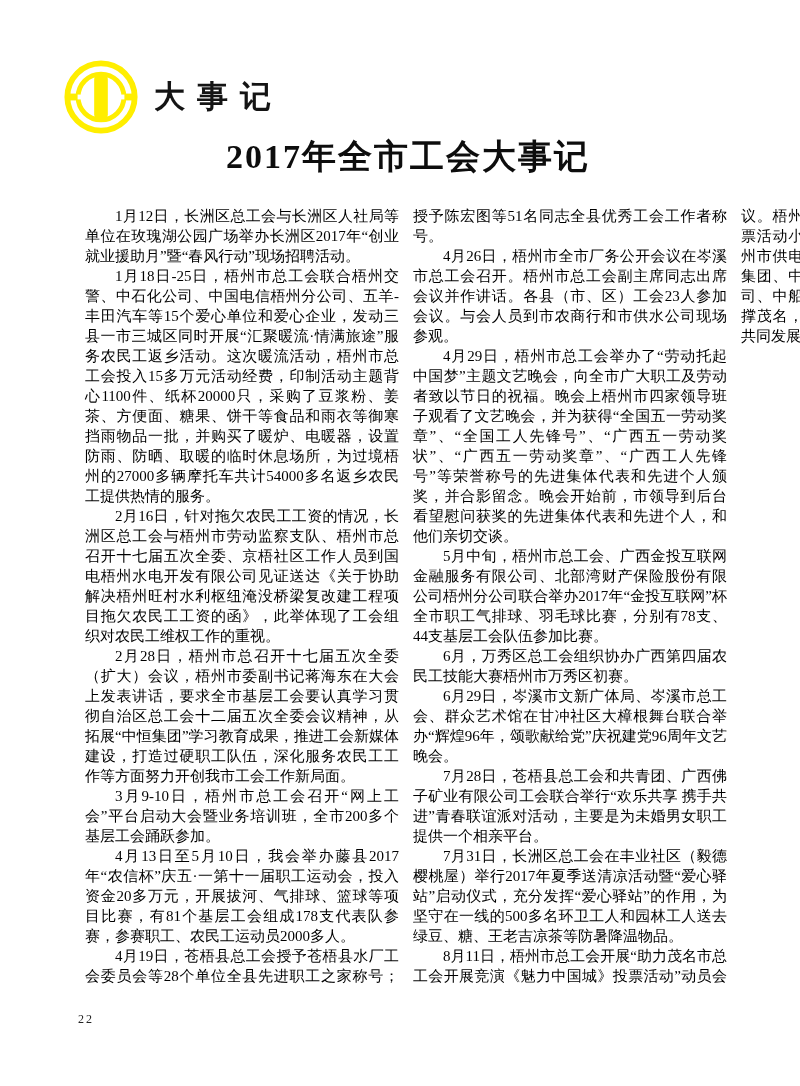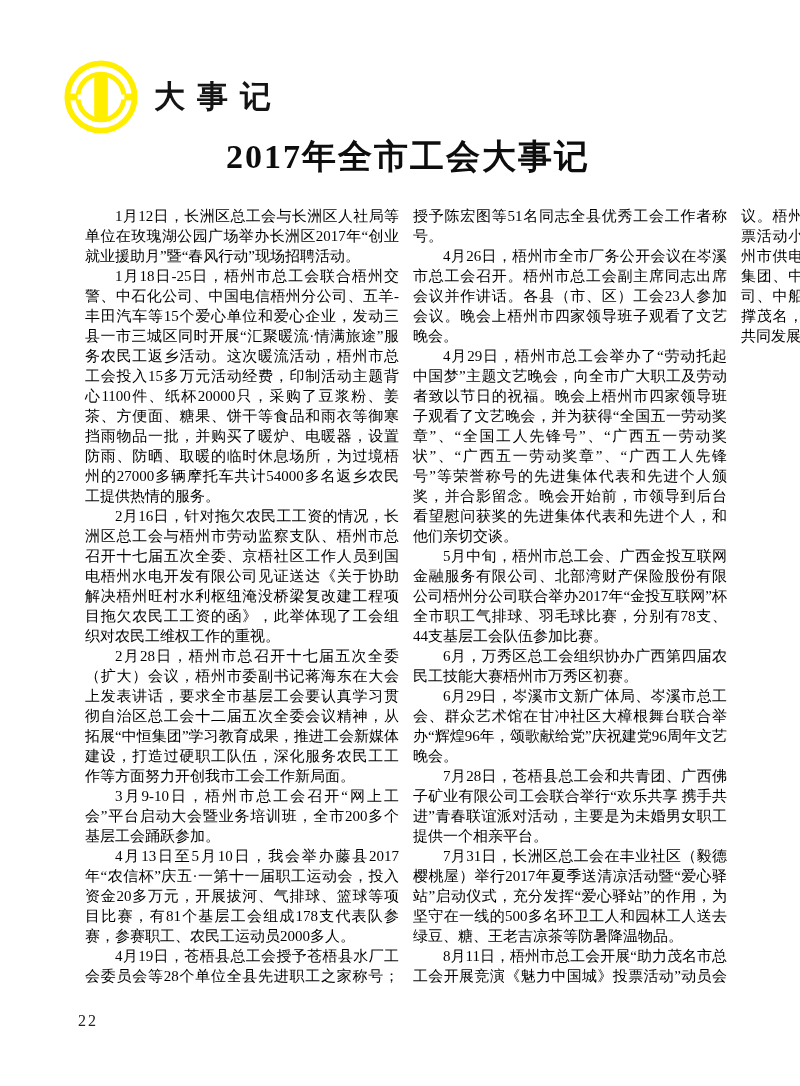--- a/index.html
+++ b/index.html
@@ -67,21 +67,21 @@
   .article p {
     margin: 0;
     text-indent: 2em;
     orphans: 1;
     widows: 1;
   }
   .page-number {
     position: absolute;
     left: 78px;
     top: 1012px;
-    font-size: 16px;
+    font-size: 12px;
     color: #222222;
     letter-spacing: 2px;
   }
 </style>
 </head>
 <body>
 
 <div class="page">
 
   <div class="header">
@@ -100,21 +100,21 @@
   <div class="page-title">2017年全市工会大事记</div>
 
   <div class="article">
     <p>1月12日，长洲区总工会与长洲区人社局等单位在玫瑰湖公园广场举办长洲区2017年“创业就业援助月”暨“春风行动”现场招聘活动。</p>
     <p>1月18日-25日，梧州市总工会联合梧州交警、中石化公司、中国电信梧州分公司、五羊-丰田汽车等15个爱心单位和爱心企业，发动三县一市三城区同时开展“汇聚暖流·情满旅途”服务农民工返乡活动。这次暖流活动，梧州市总工会投入15多万元活动经费，印制活动主题背心1100件、纸杯20000只，采购了豆浆粉、姜茶、方便面、糖果、饼干等食品和雨衣等御寒挡雨物品一批，并购买了暖炉、电暖器，设置防雨、防晒、取暖的临时休息场所，为过境梧州的27000多辆摩托车共计54000多名返乡农民工提供热情的服务。</p>
     <p>2月16日，针对拖欠农民工工资的情况，长洲区总工会与梧州市劳动监察支队、梧州市总召开十七届五次全委、京梧社区工作人员到国电梧州水电开发有限公司见证送达《关于协助解决梧州旺村水利枢纽淹没桥梁复改建工程项目拖欠农民工工资的函》，此举体现了工会组织对农民工维权工作的重视。</p>
     <p>2月28日，梧州市总召开十七届五次全委（扩大）会议，梧州市委副书记蒋海东在大会上发表讲话，要求全市基层工会要认真学习贯彻自治区总工会十二届五次全委会议精神，从拓展“中恒集团”学习教育成果，推进工会新媒体建设，打造过硬职工队伍，深化服务农民工工作等方面努力开创我市工会工作新局面。</p>
     <p>3月9-10日，梧州市总工会召开“网上工会”平台启动大会暨业务培训班，全市200多个基层工会踊跃参加。</p>
     <p>4月13日至5月10日，我会举办藤县2017年“农信杯”庆五·一第十一届职工运动会，投入资金20多万元，开展拔河、气排球、篮球等项目比赛，有81个基层工会组成178支代表队参赛，参赛职工、农民工运动员2000多人。</p>
     <p>4月19日，苍梧县总工会授予苍梧县水厂工会委员会等28个单位全县先进职工之家称号；授予陈宏图等51名同志全县优秀工会工作者称号。</p>
-    <p>4月26日，梧州市全市厂务公开会议在岑溪市总工会召开。梧州市总工会副主席同志出席会议并作讲话。各县（市、区）工会23人参加会议。晚会上梧州市四家领导班子观看了文艺晚会。</p>
+    <p>4月26日，梧州市全市厂务公开会议在岑溪市总工会召开。梧州市总工会副主席同志出席会议并作讲话。各县（市、区）工会23人参加会议。与会人员到市农商行和市供水公司现场参观。</p>
     <p>4月29日，梧州市总工会举办了“劳动托起中国梦”主题文艺晚会，向全市广大职工及劳动者致以节日的祝福。晚会上梧州市四家领导班子观看了文艺晚会，并为获得“全国五一劳动奖章”、“全国工人先锋号”、“广西五一劳动奖状”、“广西五一劳动奖章”、“广西工人先锋号”等荣誉称号的先进集体代表和先进个人颁奖，并合影留念。晚会开始前，市领导到后台看望慰问获奖的先进集体代表和先进个人，和他们亲切交谈。</p>
     <p>5月中旬，梧州市总工会、广西金投互联网金融服务有限公司、北部湾财产保险股份有限公司梧州分公司联合举办2017年“金投互联网”杯全市职工气排球、羽毛球比赛，分别有78支、44支基层工会队伍参加比赛。</p>
     <p>6月，万秀区总工会组织协办广西第四届农民工技能大赛梧州市万秀区初赛。</p>
     <p>6月29日，岑溪市文新广体局、岑溪市总工会、群众艺术馆在甘冲社区大樟根舞台联合举办“辉煌96年，颂歌献给党”庆祝建党96周年文艺晚会。</p>
     <p>7月28日，苍梧县总工会和共青团、广西佛子矿业有限公司工会联合举行“欢乐共享 携手共进”青春联谊派对活动，主要是为未婚男女职工提供一个相亲平台。</p>
     <p>7月31日，长洲区总工会在丰业社区（毅德樱桃屋）举行2017年夏季送清凉活动暨“爱心驿站”启动仪式，充分发挥“爱心驿站”的作用，为坚守在一线的500多名环卫工人和园林工人送去绿豆、糖、王老吉凉茶等防暑降温物品。</p>
     <p>8月11日，梧州市总工会开展“助力茂名市总工会开展竞演《魅力中国城》投票活动”动员会议。梧州市总工会领导高度重视，迅速成立投票活动小组，制定助力投票活动方案，组织梧州市供电局、市红会医院、市工人医院、神冠集团、中恒集团、平洲电子公司、桂江造船公司、中船华机等基层工会动员职工群众投票力撑茂名，这次活动发挥兄弟城市间友好互助，共同发展的合作精神。</p>
   </div>
 
   <div class="page-number">22</div>

